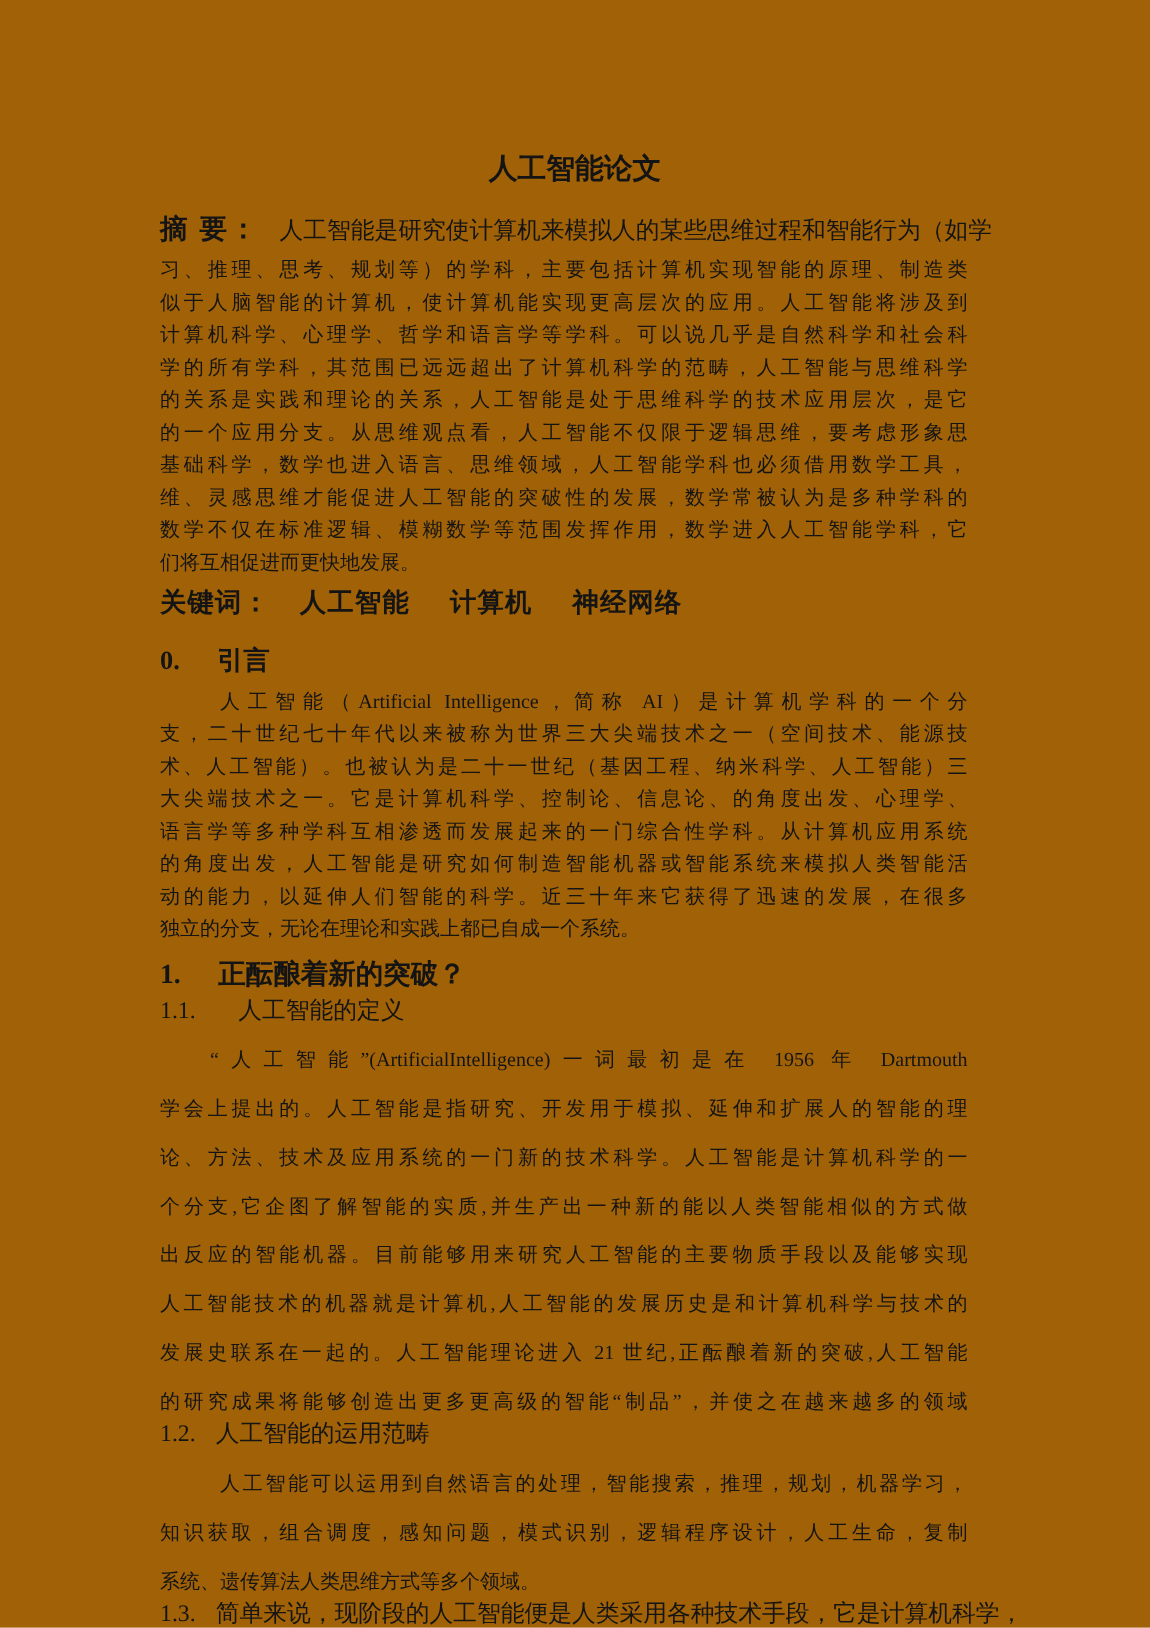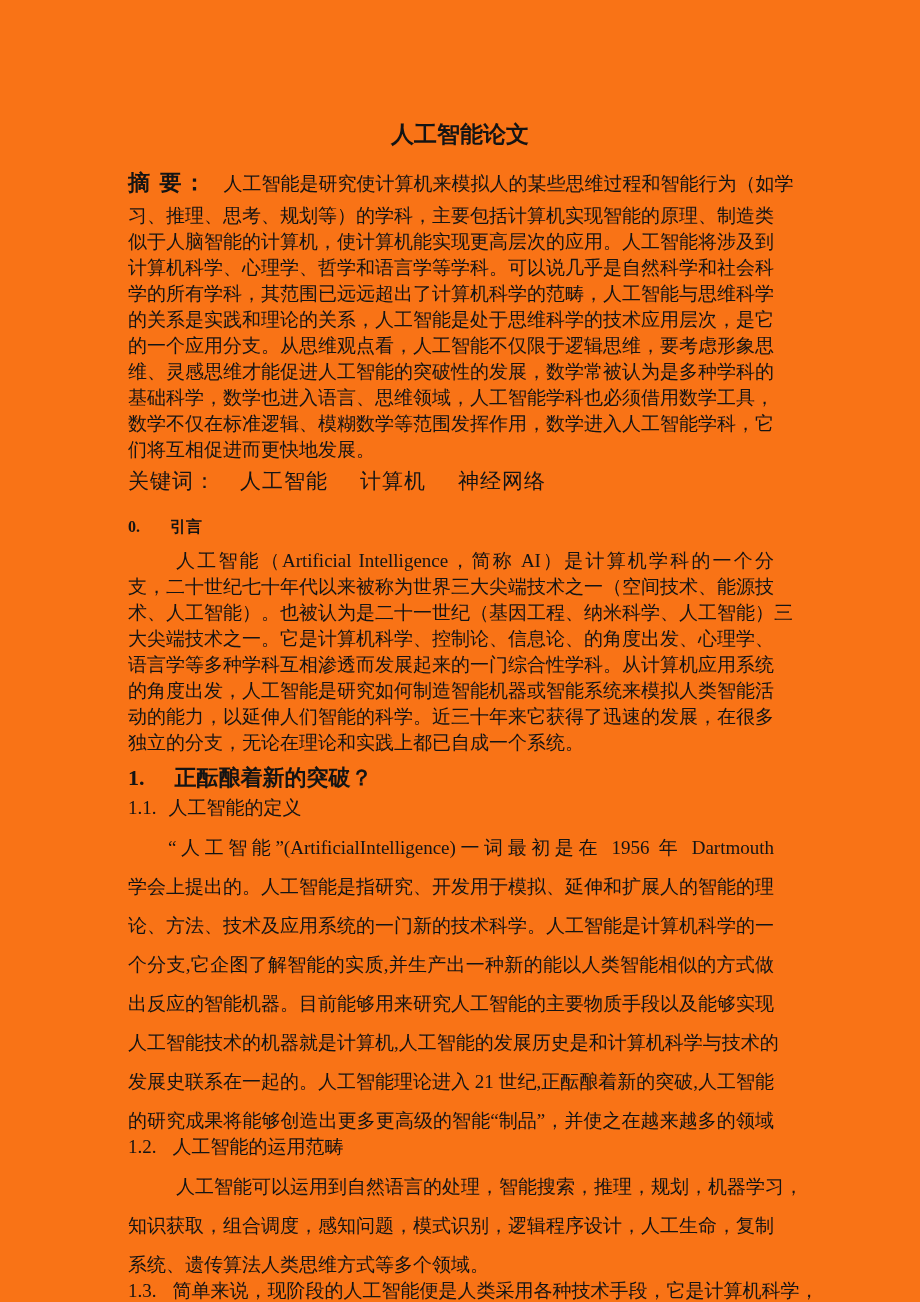--- a/index.html
+++ b/index.html
@@ -2,37 +2,37 @@
 <html><head>
 <meta charset="utf-8">
 <style>
   html, body { margin: 0; padding: 0; }
   body {
     width: 920px; height: 1302px;
     background: #ffffff;
     color: #141414;
     font-family: "Liberation Serif", "DejaVu Serif", serif;
   }
-  .page { position: relative; width: 920px; height: 1302px; background: #f97316; overflow: hidden; }
+  .page { position: relative; width: 920px; height: 1302px; background: #a16207; overflow: hidden; }
 
   .doc-title {
     padding-top: 120px;
     width: 920px;
     text-align: center;
     font-size: 23px;
     font-weight: bold;
     line-height: 30px;
     white-space: nowrap;
   }
 
   .content { margin-left: 128px; width: 646px; }
 
   
   .tl {
-    font-size: 19px;
+    font-size: 16px;
     line-height: 26px;
     white-space: nowrap;
     text-align: justify;
     text-align-last: justify;
   }
   .tl.last { text-align-last: left; }
   .ind  { padding-left: 48px; }
   .ind-q{ padding-left: 40px; }
 
   .abstract { margin-top: 18px; }
@@ -45,48 +45,48 @@
   .abs-label {
     font-size: 22px;
     font-weight: bold;
     letter-spacing: 2px;
     margin-right: 16px;
   }
 
   .keywords {
     margin-top: 3px;
     font-size: 21px;
-    font-weight: normal;
+    font-weight: bold;
     line-height: 30px;
     white-space: nowrap;
   }
   .kw-label { margin-right: 24px; letter-spacing: 1px; }
   .kw-item  { margin-right: 32px; letter-spacing: 1px; }
   .kw-item:last-child { margin-right: 0; }
 
   .h-sec {
     margin-top: 16px;
-    font-size: 16px;
+    font-size: 21px;
     font-weight: bold;
     line-height: 30px;
     white-space: nowrap;
   }
   .h-sec .h-num { margin-right: 30px; }
   .h-sec.big { margin-top: 6px; font-size: 22px; line-height: 32px; }
 
   .para  { margin-top: 6px; }
   .para2 { margin-top: 0; }
   .para2 .tl { line-height: 25px; margin-top: 14px; }
 
   .sub-title {
     font-size: 19px;
     line-height: 27px;
     white-space: nowrap;
   }
-  .sub-num { margin-right: 12px; }
+  .sub-num { margin-right: 34px; }
   .sub-num-sm { margin-right: 16px; }
 
   .line13 {
     font-size: 19px;
     line-height: 27px;
     white-space: nowrap;
     text-align: justify;
     text-align-last: justify;
   }
 </style>
@@ -102,22 +102,22 @@
     <div class="abstract">
       <div class="abs-first">
         <span class="abs-label">摘 要：</span><span>人工智能是研究使计算机来模拟人的某些思维过程和智能行为（如学</span>
       </div>
       <div class="tl">习、推理、思考、规划等）的学科，主要包括计算机实现智能的原理、制造类</div>
       <div class="tl">似于人脑智能的计算机，使计算机能实现更高层次的应用。人工智能将涉及到</div>
       <div class="tl">计算机科学、心理学、哲学和语言学等学科。可以说几乎是自然科学和社会科</div>
       <div class="tl">学的所有学科，其范围已远远超出了计算机科学的范畴，人工智能与思维科学</div>
       <div class="tl">的关系是实践和理论的关系，人工智能是处于思维科学的技术应用层次，是它</div>
       <div class="tl">的一个应用分支。从思维观点看，人工智能不仅限于逻辑思维，要考虑形象思</div>
+      <div class="tl">基础科学，数学也进入语言、思维领域，人工智能学科也必须借用数学工具，</div>
       <div class="tl">维、灵感思维才能促进人工智能的突破性的发展，数学常被认为是多种学科的</div>
-      <div class="tl">基础科学，数学也进入语言、思维领域，人工智能学科也必须借用数学工具，</div>
       <div class="tl">数学不仅在标准逻辑、模糊数学等范围发挥作用，数学进入人工智能学科，它</div>
       <div class="tl last">们将互相促进而更快地发展。</div>
     </div>
 
     <div class="keywords">
       <span class="kw-label">关键词：</span><span class="kw-item">人工智能</span><span class="kw-item">计算机</span><span class="kw-item">神经网络</span>
     </div>
 
     <div class="h-sec">
       <span class="h-num">0.</span><span>引言</span>

